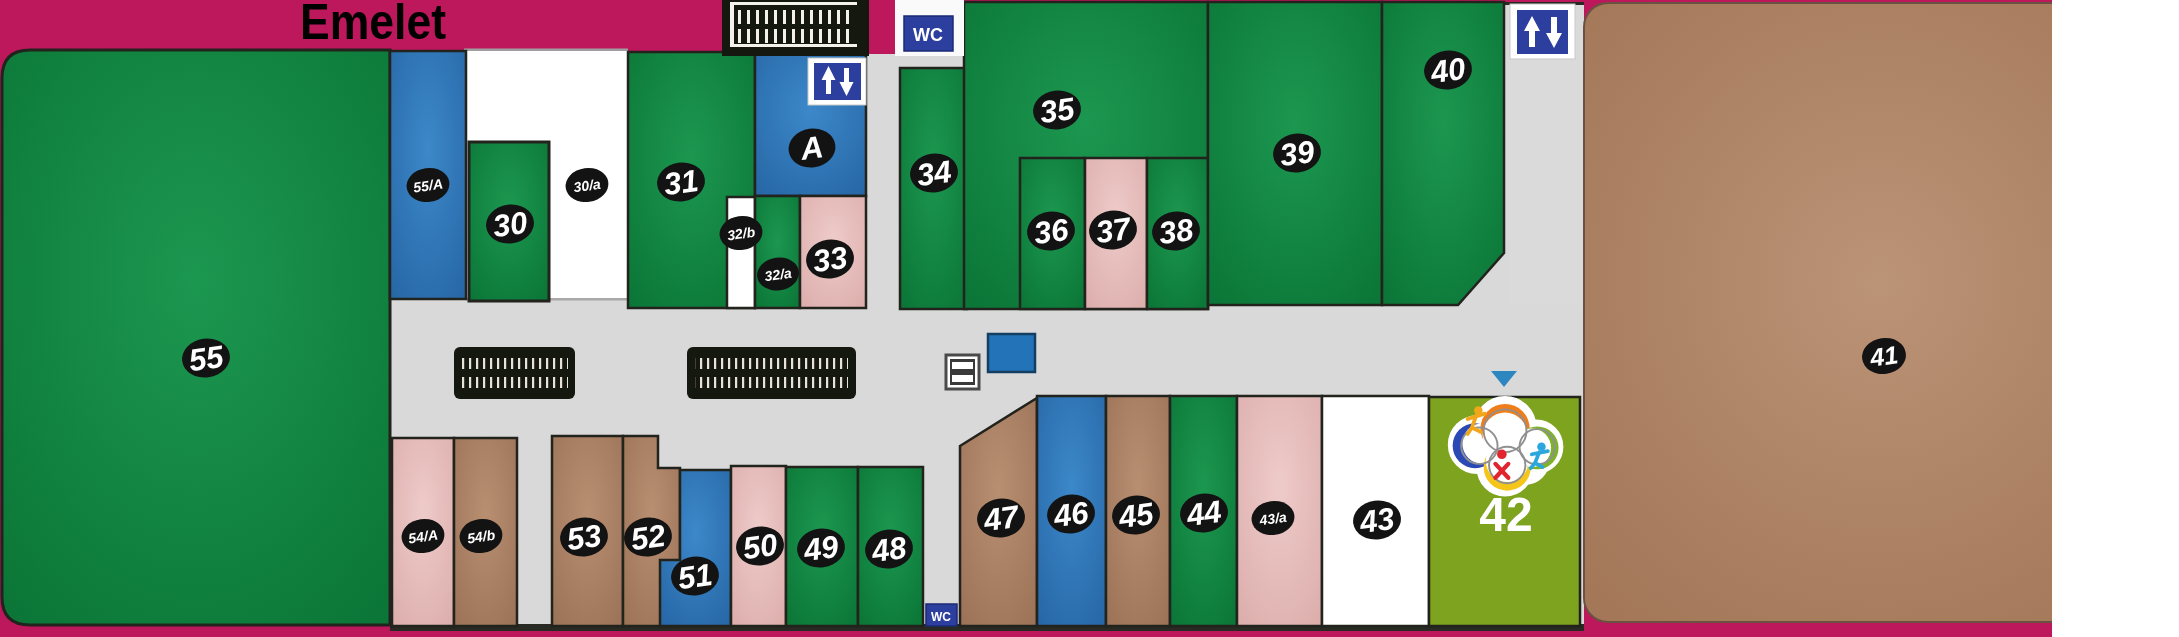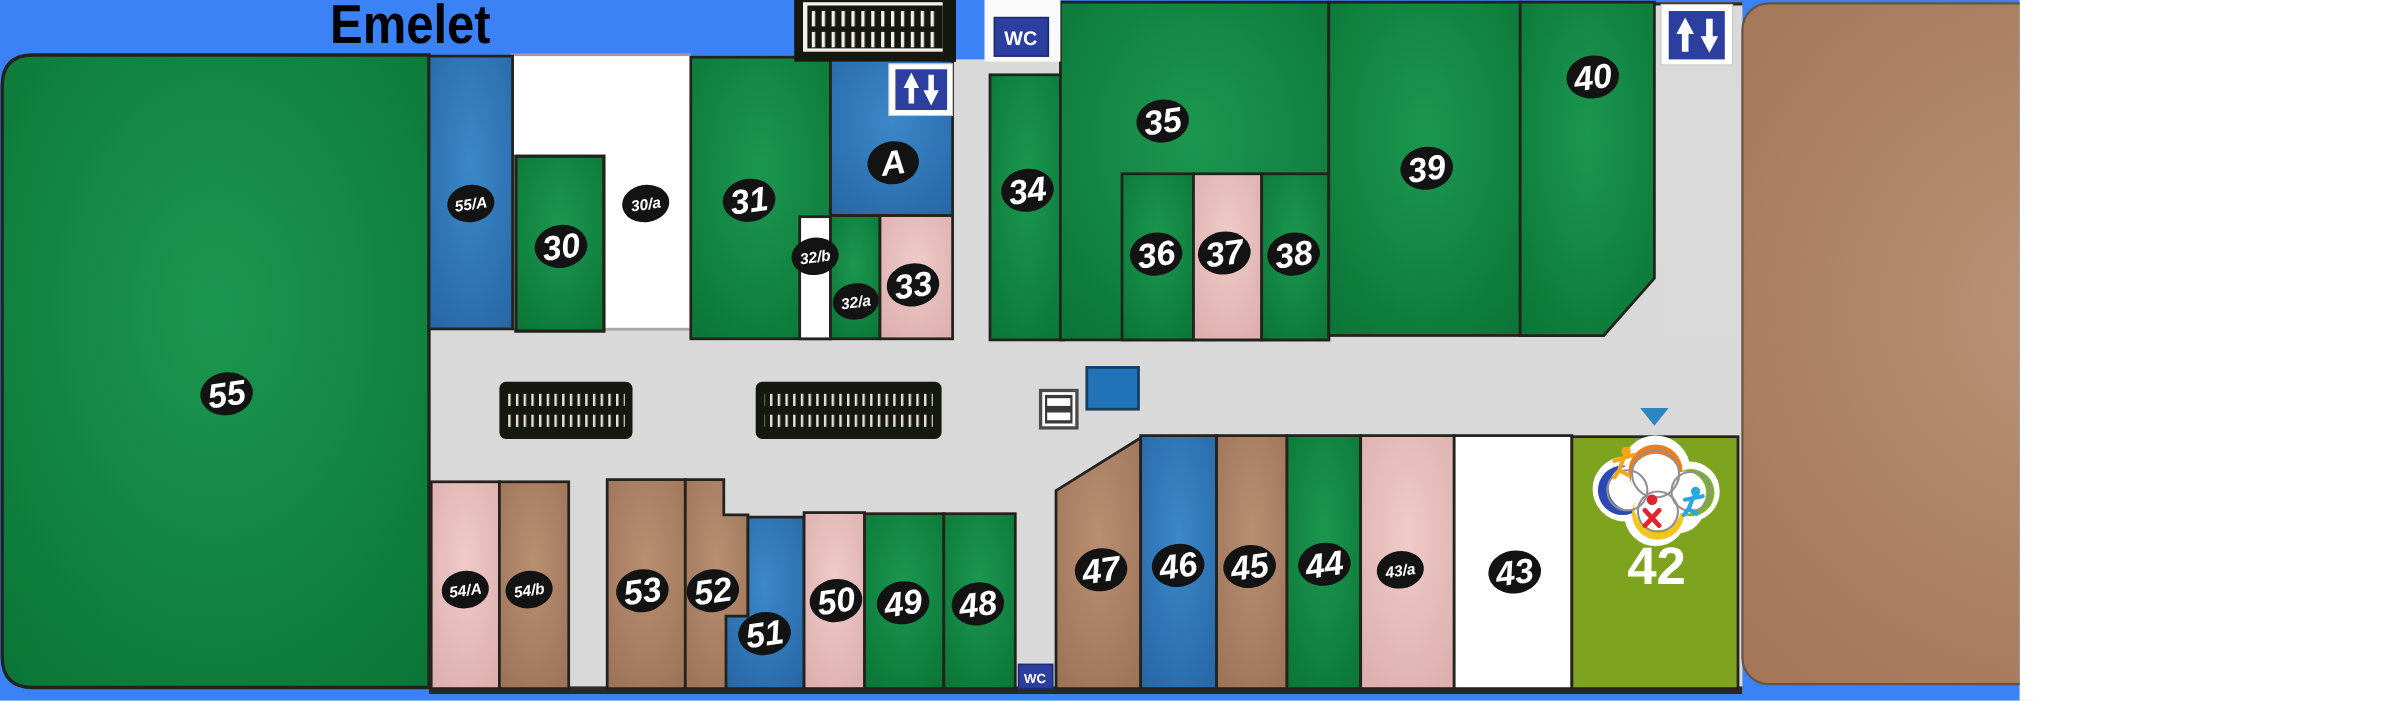--- a/index.html
+++ b/index.html
@@ -1,16 +1,16 @@
 <!DOCTYPE html>
 <html><head>
 <meta charset="utf-8">
 <style>
   html,body{margin:0;padding:0;background:#ffffff;}
-  .stage{position:relative;width:1836px;height:637px;background:#3b82f6;overflow:hidden;}
+  .stage{position:relative;width:2052px;height:637px;background:#be185d;overflow:hidden;}
   text{font-family:"Liberation Sans", sans-serif;}
 </style>
 </head>
 <body>
 <div class="stage">
 <svg width="2179" height="637" viewBox="0 0 2179 637">
 <defs>
   <radialGradient id="gGreen" cx="50%" cy="40%" r="75%">
     <stop offset="0%" stop-color="#1c9750"></stop>
     <stop offset="100%" stop-color="#0b7637"></stop>

